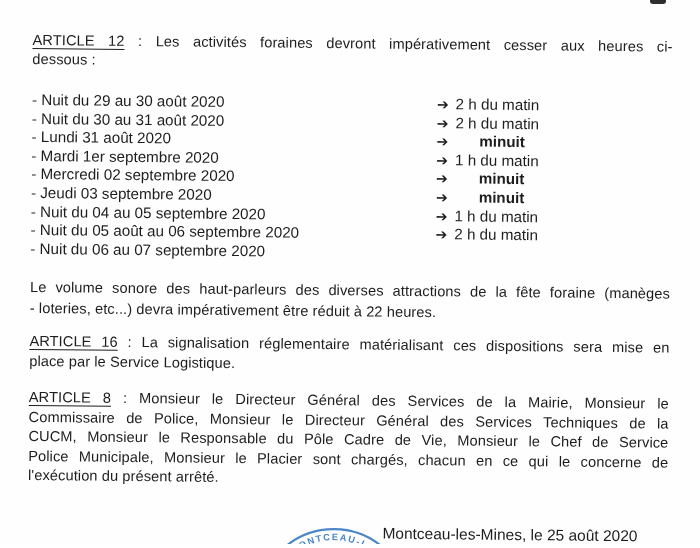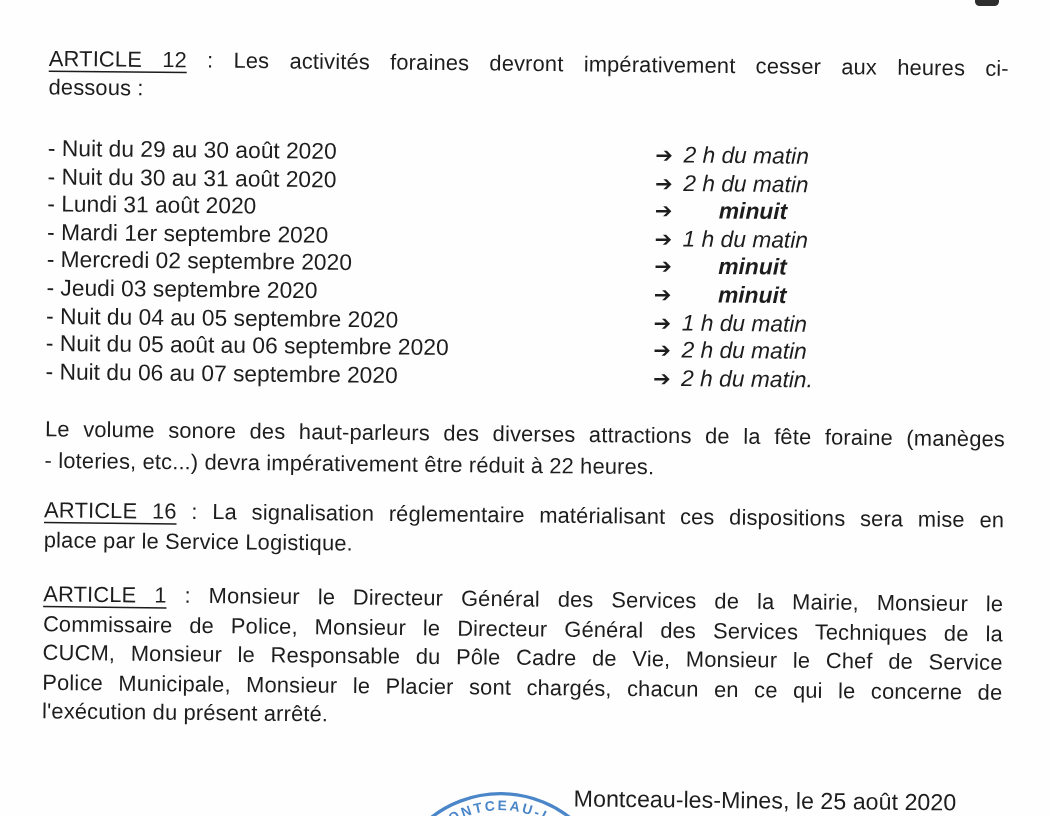--- a/index.html
+++ b/index.html
@@ -46,21 +46,20 @@
     position: absolute;
     left: 33px; top: 91px;
     width: 640px;
     font-size: 15.2px;
   }
   .row { position: relative; height: 18.6px; line-height: 18.6px; }
   .timecell {
     position: absolute;
     left: 405px; top: 0;
     white-space: nowrap;
-    font-style: italic;
   }
   .arrow {
     font-family: "DejaVu Sans", sans-serif;
     font-weight: bold;
     margin-right: 7px;
     font-size: 14px;
   }
   .time-bold { font-weight: bold; margin-left: 24px; }
 
   .footer-date {
@@ -132,37 +131,36 @@
         <span class="timecell"><span class="arrow">➔</span><span>1 h du matin</span></span>
       </div>
 
       <div class="row">
         <span>- Nuit du 05 août au 06 septembre 2020</span>
         <span class="timecell"><span class="arrow">➔</span><span>2 h du matin</span></span>
       </div>
 
       <div class="row">
         <span>- Nuit du 06 au 07 septembre 2020</span>
-        <span class="timecell"><span class="arrow">➔</span><span>2 h du matin.</span></span>
       </div>
 
     </div>
 
     <div class="para" id="vol">
       <span class="jline">Le volume sonore des haut-parleurs des diverses attractions de la fête foraine (manèges</span>
       <span class="line">- loteries, etc...) devra impérativement être réduit à 22 heures.</span>
     </div>
 
     <div class="para" id="a13">
       <span class="jline"><span class="u">ARTICLE 16</span> <span>: La signalisation réglementaire matérialisant ces dispositions sera mise en</span></span>
       <span class="line">place par le Service Logistique.</span>
     </div>
 
     <div class="para" id="a14">
-      <span class="jline"><span class="u">ARTICLE 1</span> <span>: Monsieur le Directeur Général des Services de la Mairie, Monsieur le</span></span>
+      <span class="jline"><span class="u">ARTICLE 8</span> <span>: Monsieur le Directeur Général des Services de la Mairie, Monsieur le</span></span>
       <span class="jline">Commissaire de Police, Monsieur le Directeur Général des Services Techniques de la</span>
       <span class="jline">CUCM, Monsieur le Responsable du Pôle Cadre de Vie, Monsieur le Chef de Service</span>
       <span class="jline">Police Municipale, Monsieur le Placier sont chargés, chacun en ce qui le concerne de</span>
       <span class="line">l'exécution du présent arrêté.</span>
     </div>
 
     <div class="footer-date">Montceau-les-Mines, le 25 août 2020</div>
 
     <svg class="stamp" viewBox="0 0 170 45">
       <circle cx="85" cy="98" r="75" fill="none" stroke="#4a86c8" stroke-width="2.2"></circle>

